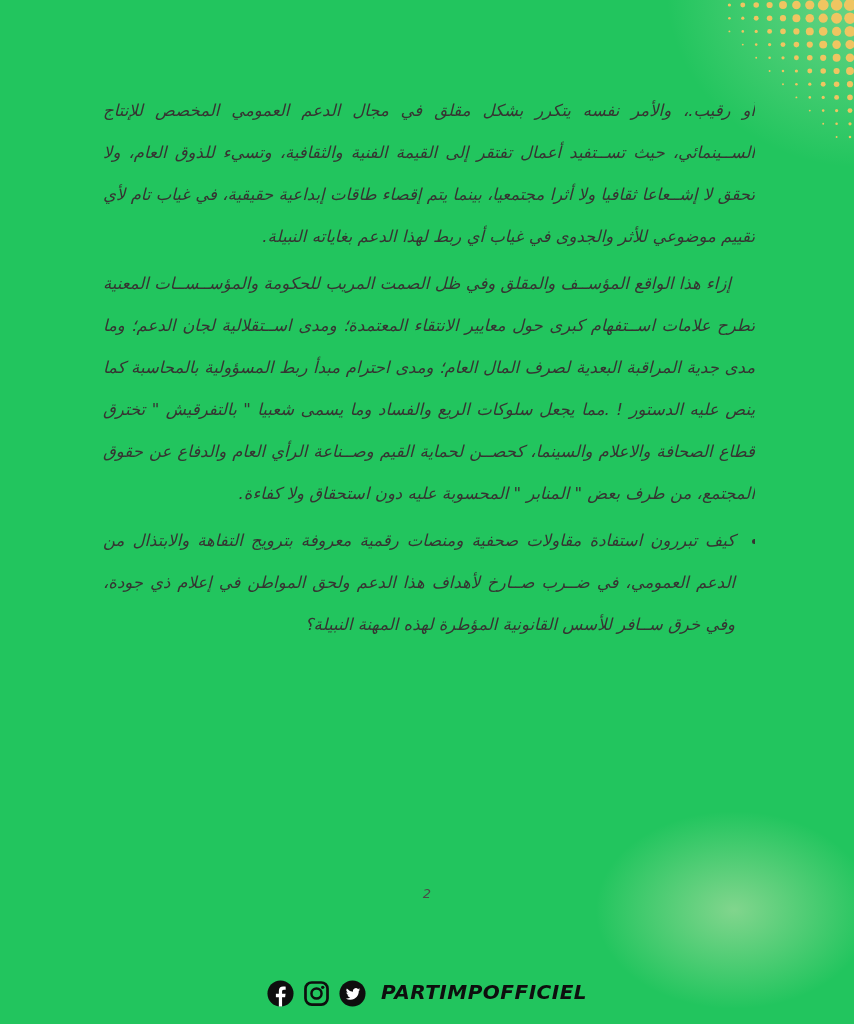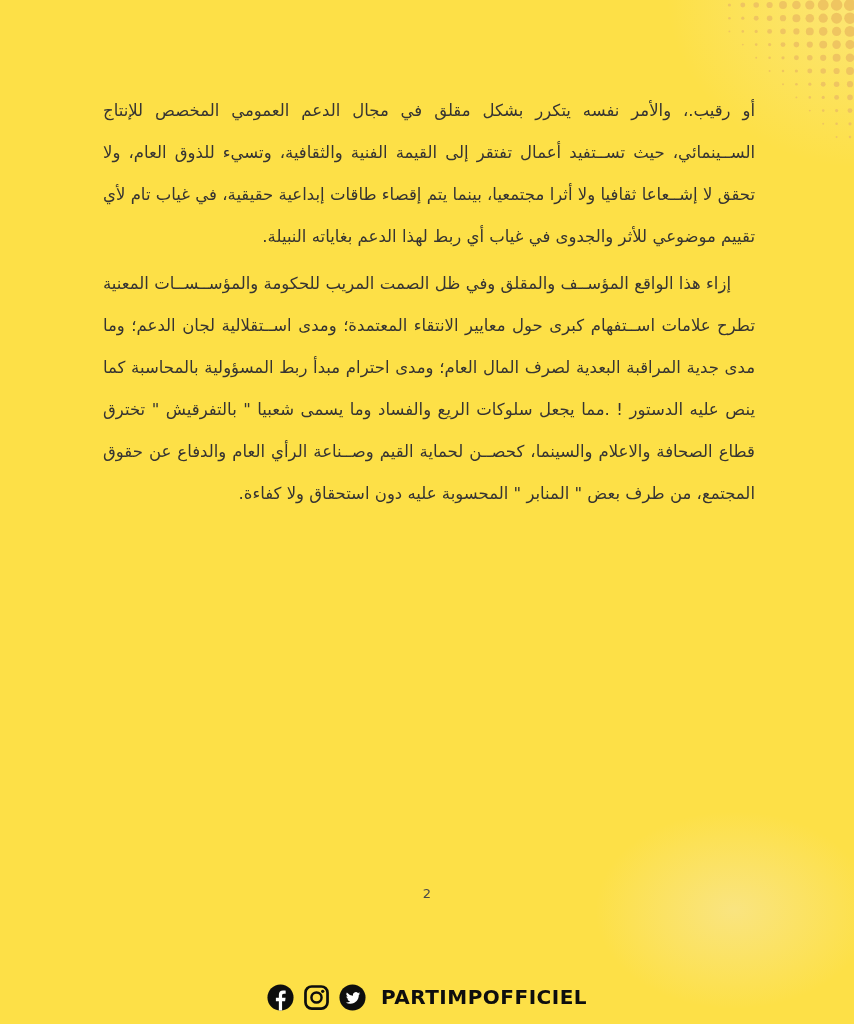--- a/index.html
+++ b/index.html
@@ -1,21 +1,22 @@
 <!DOCTYPE html>
 <html lang="ar"><head>
 <meta charset="utf-8">
 <style>
   html,body{margin:0;padding:0;background:#e9e9e9;}
   .screen{
     position:relative;
     width:854px;height:1024px;
-    background:#fde047;
+    background:#22c55e;
     overflow:hidden;
     font-family:"DejaVu Sans",sans-serif;
+    font-style:italic;
   }
   
   .blob-bottom-right{
     position:absolute;right:-20px;top:810px;width:280px;height:200px;
     background:radial-gradient(ellipse at center,rgba(245,233,198,0.45),rgba(245,233,198,0) 70%);
     pointer-events:none;
   }
   .blob-top-right{
     position:absolute;right:-10px;top:-10px;width:200px;height:180px;
     background:radial-gradient(ellipse at top right,rgba(250,241,214,0.35),rgba(250,241,214,0) 70%);
@@ -35,21 +36,21 @@
   .content ul{margin:0;padding:0 14px 0 0;list-style:disc outside;}
   .content li{padding-right:6px;}
   .content li::marker{color:#363432;font-size:15px;}
   .page-number{
     position:absolute;top:886px;left:0;width:100%;
     text-align:center;font-size:13px;color:#4a4a48;
     font-family:"DejaVu Sans",sans-serif;
   }
   .footer{
     position:absolute;top:980px;left:0;width:100%;height:34px;
-    display:flex;align-items:center;justify-content:center;gap:9px;
+    display:flex;justify-content:center;gap:9px;
     direction:ltr;
   }
   .footer .icon{display:inline-flex;width:27px;height:27px;}
   .footer .icon svg{width:27px;height:27px;}
   .footer .handle{
     margin-left:6px;
     font-weight:bold;font-size:20px;letter-spacing:0.5px;color:#0e0e0e;
     font-family:"DejaVu Sans",sans-serif;
   }
 </style>
@@ -134,20 +135,23 @@
       <circle cx="128" cy="123.8" r="1.60" fill="#EFC561"></circle>
       <circle cx="114.6" cy="123.8" r="1.28" fill="#EFC561"></circle>
       <circle cx="101.2" cy="123.8" r="0.96" fill="#EFC561"></circle>
       <circle cx="128" cy="137" r="1.28" fill="#EFC561"></circle>
       <circle cx="114.6" cy="137" r="0.96" fill="#EFC561"></circle>
     </svg>
 
   <div class="content" lang="ar" dir="rtl">
     <p class="p1">أو رقيب.، والأمر نفسه يتكرر بشكل مقلق في مجال الدعم العمومي المخصص للإنتاج الســينمائي، حيث تســتفيد أعمال تفتقر إلى القيمة الفنية والثقافية، وتسيء للذوق العام، ولا تحقق لا إشــعاعا ثقافيا ولا أثرا مجتمعيا، بينما يتم إقصاء طاقات إبداعية حقيقية، في غياب تام لأي تقييم موضوعي للأثر والجدوى في غياب أي ربط لهذا الدعم بغاياته النبيلة.</p>
     <p class="indent">إزاء هذا الواقع المؤســف والمقلق وفي ظل الصمت المريب للحكومة والمؤســســات المعنية تطرح علامات اســتفهام كبرى حول معايير الانتقاء المعتمدة؛ ومدى اســتقلالية لجان الدعم؛ وما مدى جدية المراقبة البعدية لصرف المال العام؛ ومدى احترام مبدأ ربط المسؤولية بالمحاسبة كما ينص عليه الدستور ! .مما يجعل سلوكات الريع والفساد وما يسمى شعبيا " بالتفرقيش " تخترق قطاع الصحافة والاعلام والسينما، كحصــن لحماية القيم وصــناعة الرأي العام والدفاع عن حقوق المجتمع، من طرف بعض " المنابر " المحسوبة عليه دون استحقاق ولا كفاءة.</p>
+    <ul>
+      <li>كيف تبررون استفادة مقاولات صحفية ومنصات رقمية معروفة بترويج التفاهة والابتذال من الدعم العمومي، في ضــرب صــارخ لأهداف هذا الدعم ولحق المواطن في إعلام ذي جودة، وفي خرق ســافر للأسس القانونية المؤطرة لهذه المهنة النبيلة؟</li>
+    </ul>
   </div>
 
   <div class="page-number">2</div>
 
   <div class="footer">
     <span class="icon">
       <svg viewBox="0 0 24 24">
         <circle cx="12" cy="12" r="11.6" fill="#0e0e0e"></circle>
         <path fill="#ffffff" d="M13.4 23.5v-8.1h2.7l.42-3.1h-3.12V10.3c0-.9.38-1.55 1.65-1.55h1.55V6c-.35-.05-1.3-.14-2.3-.14-2.3 0-3.75 1.35-3.75 3.9v2.55H7.9v3.1h2.65v8.05c.47.06.95.09 1.45.09.47 0 .94-.02 1.4-.05z"></path>
       </svg>

